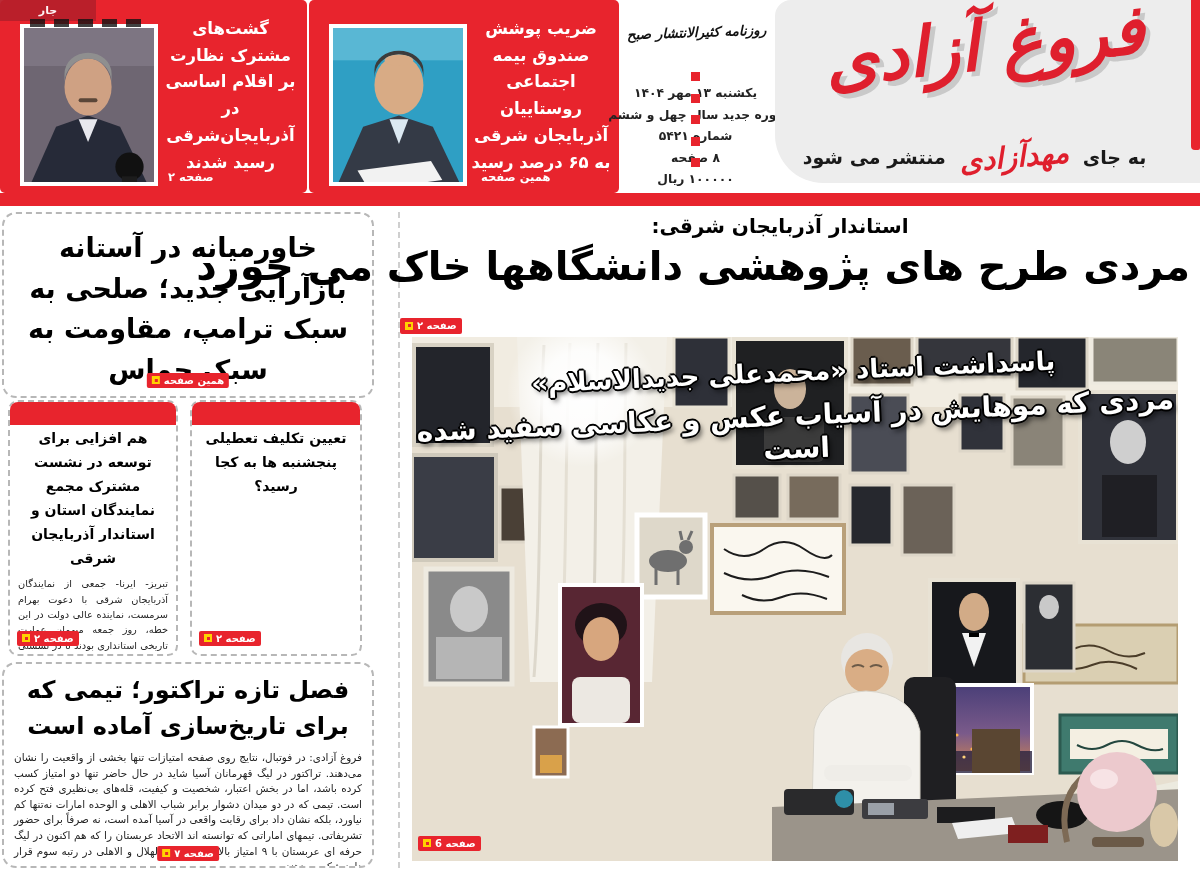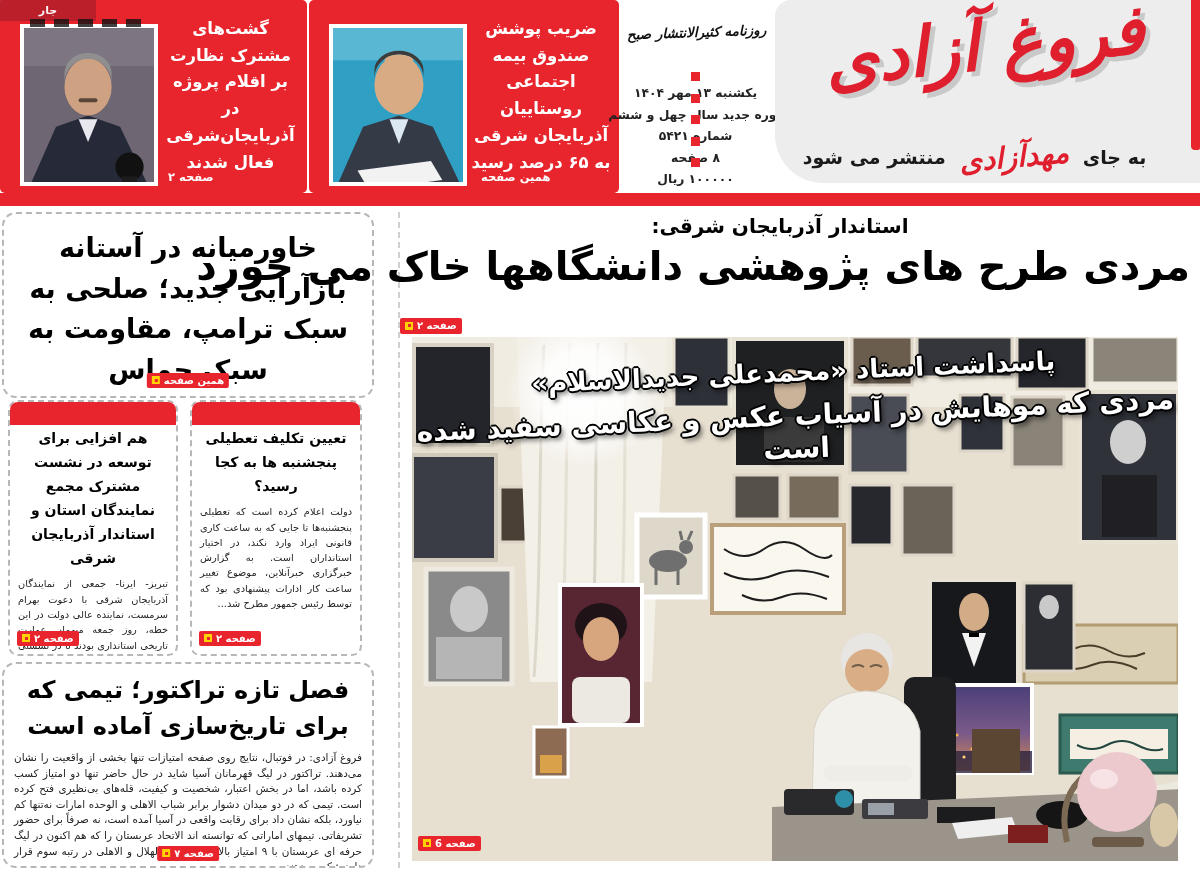--- a/index.html
+++ b/index.html
@@ -119,21 +119,21 @@
         <rect x="0" y="0" width="138" height="40" fill="#7d7582"></rect>
         <polygon points="8,162 34,104 68,92 102,104 130,162" fill="#262a38"></polygon>
         <polygon points="58,96 68,120 78,96" fill="#e8e8ee"></polygon>
         <ellipse cx="68" cy="62" rx="25" ry="30" fill="#cfa183"></ellipse>
         <path d="M43,58 a25,26 0 0 1 50,0 l0,-10 a25,22 0 0 0 -50,0 z" fill="#8f8f8f"></path>
         <rect x="58" y="74" width="20" height="4" rx="2" fill="#5a4638"></rect>
         <circle cx="112" cy="146" r="15" fill="#111"></circle>
         <rect x="104" y="156" width="16" height="10" fill="#1c1c1c"></rect>
       </svg>
     </div>
-    <div class="tile-headline fa">گشت‌های مشترک نظارت بر اقلام پروژه در آذربایجان‌شرقی فعال شدند</div>
+    <div class="tile-headline fa">گشت‌های مشترک نظارت بر اقلام اساسی در آذربایجان‌شرقی رسید شدند</div>
     <div class="tile-ref fa">صفحه ۲</div>
   </div>
 
   <div class="story-box" id="box2">
     <div class="tile-photo">
       <svg viewBox="0 0 138 162" preserveAspectRatio="none">
         <rect x="0" y="0" width="138" height="162" fill="#2f9fc4"></rect>
         <rect x="0" y="0" width="138" height="34" fill="#59b7d4"></rect>
         <polygon points="6,162 32,104 70,92 106,104 134,162" fill="#343a46"></polygon>
         <polygon points="60,96 70,122 80,96" fill="#dce9f2"></polygon>
@@ -202,21 +202,20 @@
     <div class="body fa">تبریز- ایرنا- جمعی از نمایندگان آذربایجان شرقی با دعوت بهرام سرمست، نماینده عالی دولت در این خطه، روز جمعه میهمان عمارت تاریخی استانداری بودند تا در نشستی صمیمی با استاندار و تیم اجرایی استانداری، درباره پروژه‌های اولویتدار استان گفتگو کنند...</div>
     <span class="badge">
       <span class="sq"></span>
       <span class="fa">صفحه ۲</span>
     </span>
   </div>
 
   <div class="capbox" id="boxC">
     <div class="cap"></div>
     <div class="hl fa">تعیین تکلیف تعطیلی پنجشنبه ها به کجا رسید؟</div>
-    <div class="body fa">دولت اعلام کرده است که تعطیلی پنجشنبه‌ها تا جایی که به ساعت کاری قانونی ایراد وارد نکند، در اختیار استانداران است. به گزارش خبرگزاری خبرآنلاین، موضوع تغییر ساعت کار ادارات پیشنهادی بود که توسط رئیس جمهور مطرح شد...</div>
     <span class="badge">
       <span class="sq"></span>
       <span class="fa">صفحه ۲</span>
     </span>
   </div>
 
   <div class="dashedbox" id="boxD">
     <div class="hl fa">فصل تازه تراکتور؛ تیمی که برای تاریخ‌سازی آماده است</div>
     <div class="body fa">فروغ آزادی: در فوتبال، نتایج روی صفحه امتیازات تنها بخشی از واقعیت را نشان می‌دهند. تراکتور در لیگ قهرمانان آسیا شاید در حال حاضر تنها دو امتیاز کسب کرده باشد، اما در بخش اعتبار، شخصیت و کیفیت، قله‌های بی‌نظیری فتح کرده است. تیمی که در دو میدان دشوار برابر شباب الاهلی و الوحده امارات نه‌تنها کم نیاورد، بلکه نشان داد برای رقابت واقعی در آسیا آمده است، نه صرفاً برای حضور تشریفاتی. تیمهای اماراتی که توانسته اند الاتحاد عربستان را که هم اکنون در لیگ حرفه ای عربستان با ۹ امتیاز بالاتر از تیمهای الهلال و الاهلی در رتبه سوم قرار دارد شکست دهند...</div>
     <span class="badge">

